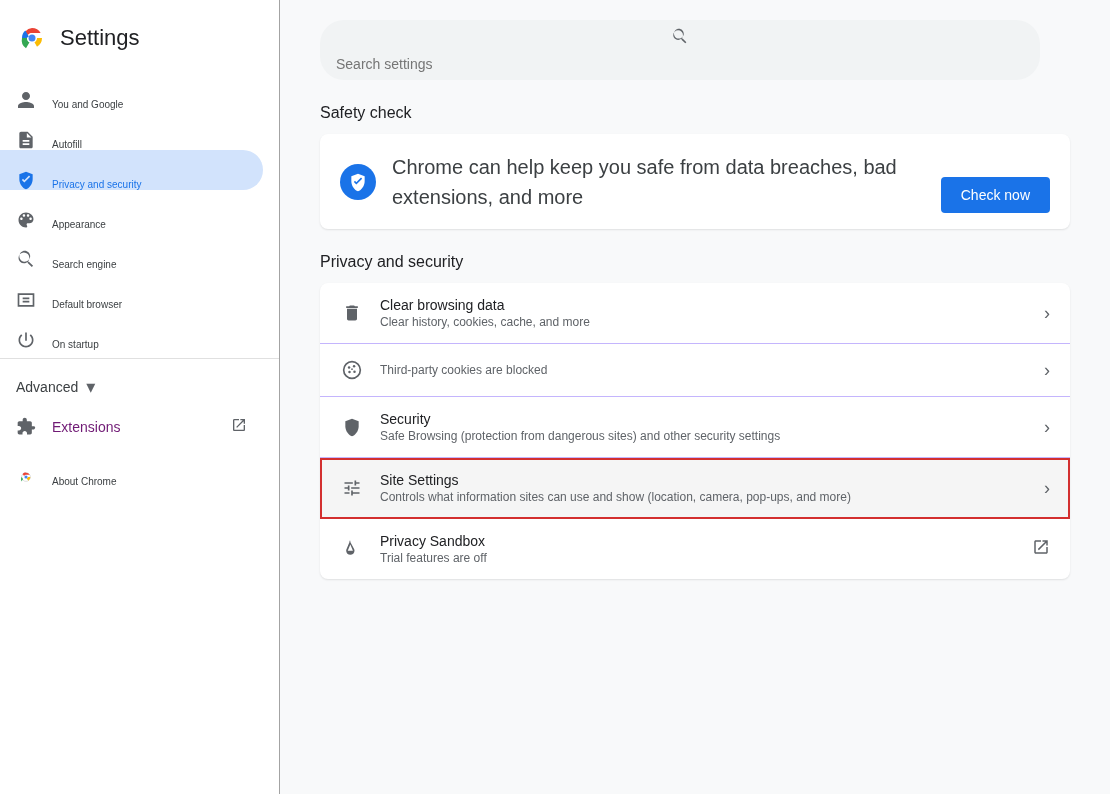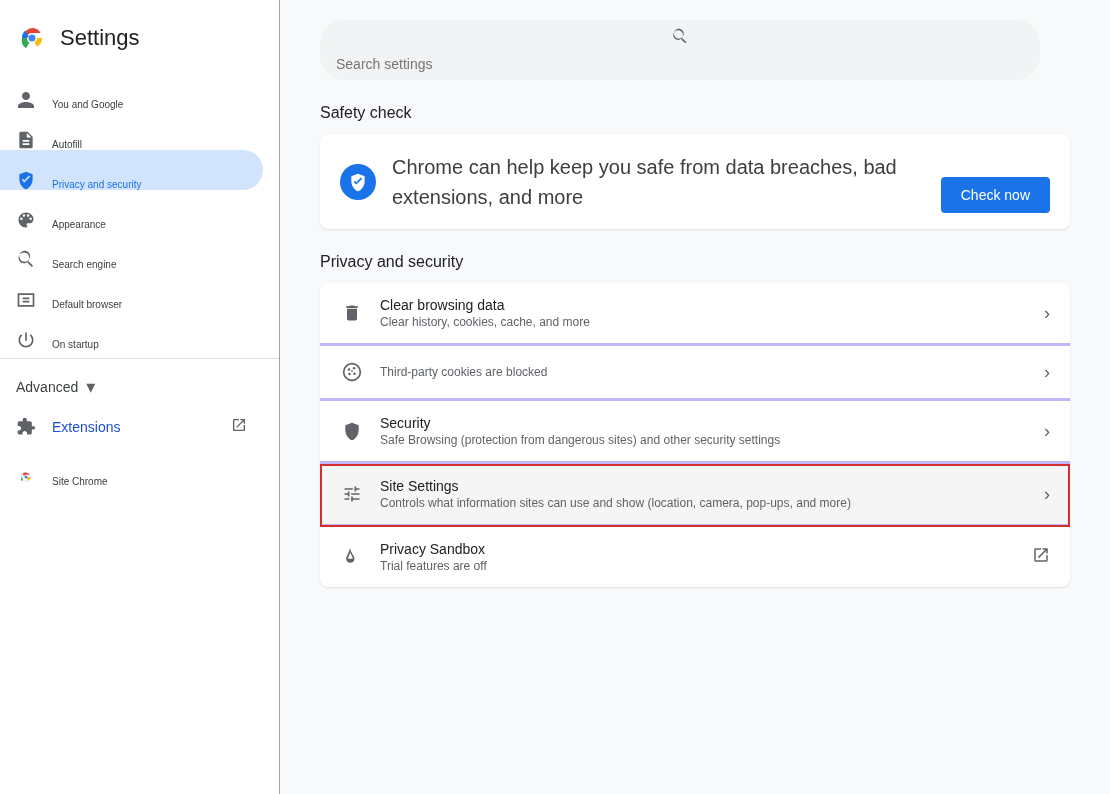--- a/index.html
+++ b/index.html
@@ -99,21 +99,21 @@
 
     .extensions-item {
       display: flex;
       align-items: center;
       padding: 0 16px;
       height: 40px;
       cursor: pointer;
       border-radius: 0 20px 20px 0;
       margin-right: 16px;
       gap: 16px;
-      color: #1d4ed8;
+      color: #701a75;
       font-size: 14px;
     }
 
     .ext-external-icon {
       margin-left: auto;
       color: #5f6368;
       font-size: 16px;
     }
 
     
@@ -209,21 +209,21 @@
       overflow: hidden;
       box-shadow: 0 1px 2px rgba(0,0,0,0.1);
     }
 
     .privacy-item {
       display: flex;
       align-items: center;
       padding: 14px 20px;
       gap: 16px;
       cursor: pointer;
-      border-bottom: 3px solid #c4b5fd;
+      border-bottom: 1px solid #c4b5fd;
       position: relative;
     }
 
     .privacy-item:last-child {
       border-bottom: none;
     }
 
     .privacy-item.highlighted {
       background: #f5f5f5;
       outline: 2px solid #d32f2f;
@@ -374,21 +374,21 @@
   <div class="sidebar-item">
     <span class="item-icon">
       <svg width="20" height="20" viewBox="0 0 32 32" xmlns="http://www.w3.org/2000/svg">
         <circle cx="16" cy="16" r="7" fill="#fff" stroke="#ccc" stroke-width="1"></circle>
         <path d="M16 9a7 7 0 0 1 6.06 3.5H16a3.5 3.5 0 0 0-3.03 1.75L10.54 11A7 7 0 0 1 16 9z" fill="#EA4335"></path>
         <path d="M23 16a7 7 0 0 1-3.5 6.06l-2.45-4.24A3.5 3.5 0 0 0 19.5 16z" fill="#FBBC04"></path>
         <path d="M9.5 16a3.5 3.5 0 0 0 1.75 3.03L8.81 23.2A7 7 0 0 1 9 16z" fill="#34A853"></path>
         <circle cx="16" cy="16" r="2.5" fill="#4285F4"></circle>
       </svg>
     </span>
-    <span>Site Chrome</span>
+    <span>About Chrome</span>
   </div>
 </div>
 
 <div class="main-content">
 
   <div class="search-bar-container">
     <div class="search-bar">
       <svg width="18" height="18" viewBox="0 0 24 24" fill="#5f6368">
         <path d="M15.5 14h-.79l-.28-.27A6.47 6.47 0 0 0 16 9.5 6.5 6.5 0 1 0 9.5 16c1.61 0 3.09-.59 4.23-1.57l.27.28v.79l5 4.99L20.49 19l-4.99-5zm-6 0C7 14 4 11 4 7.5S7 1 10.5 1 17 4 17 7.5 14 14 10.5 14z"></path>
       </svg>

